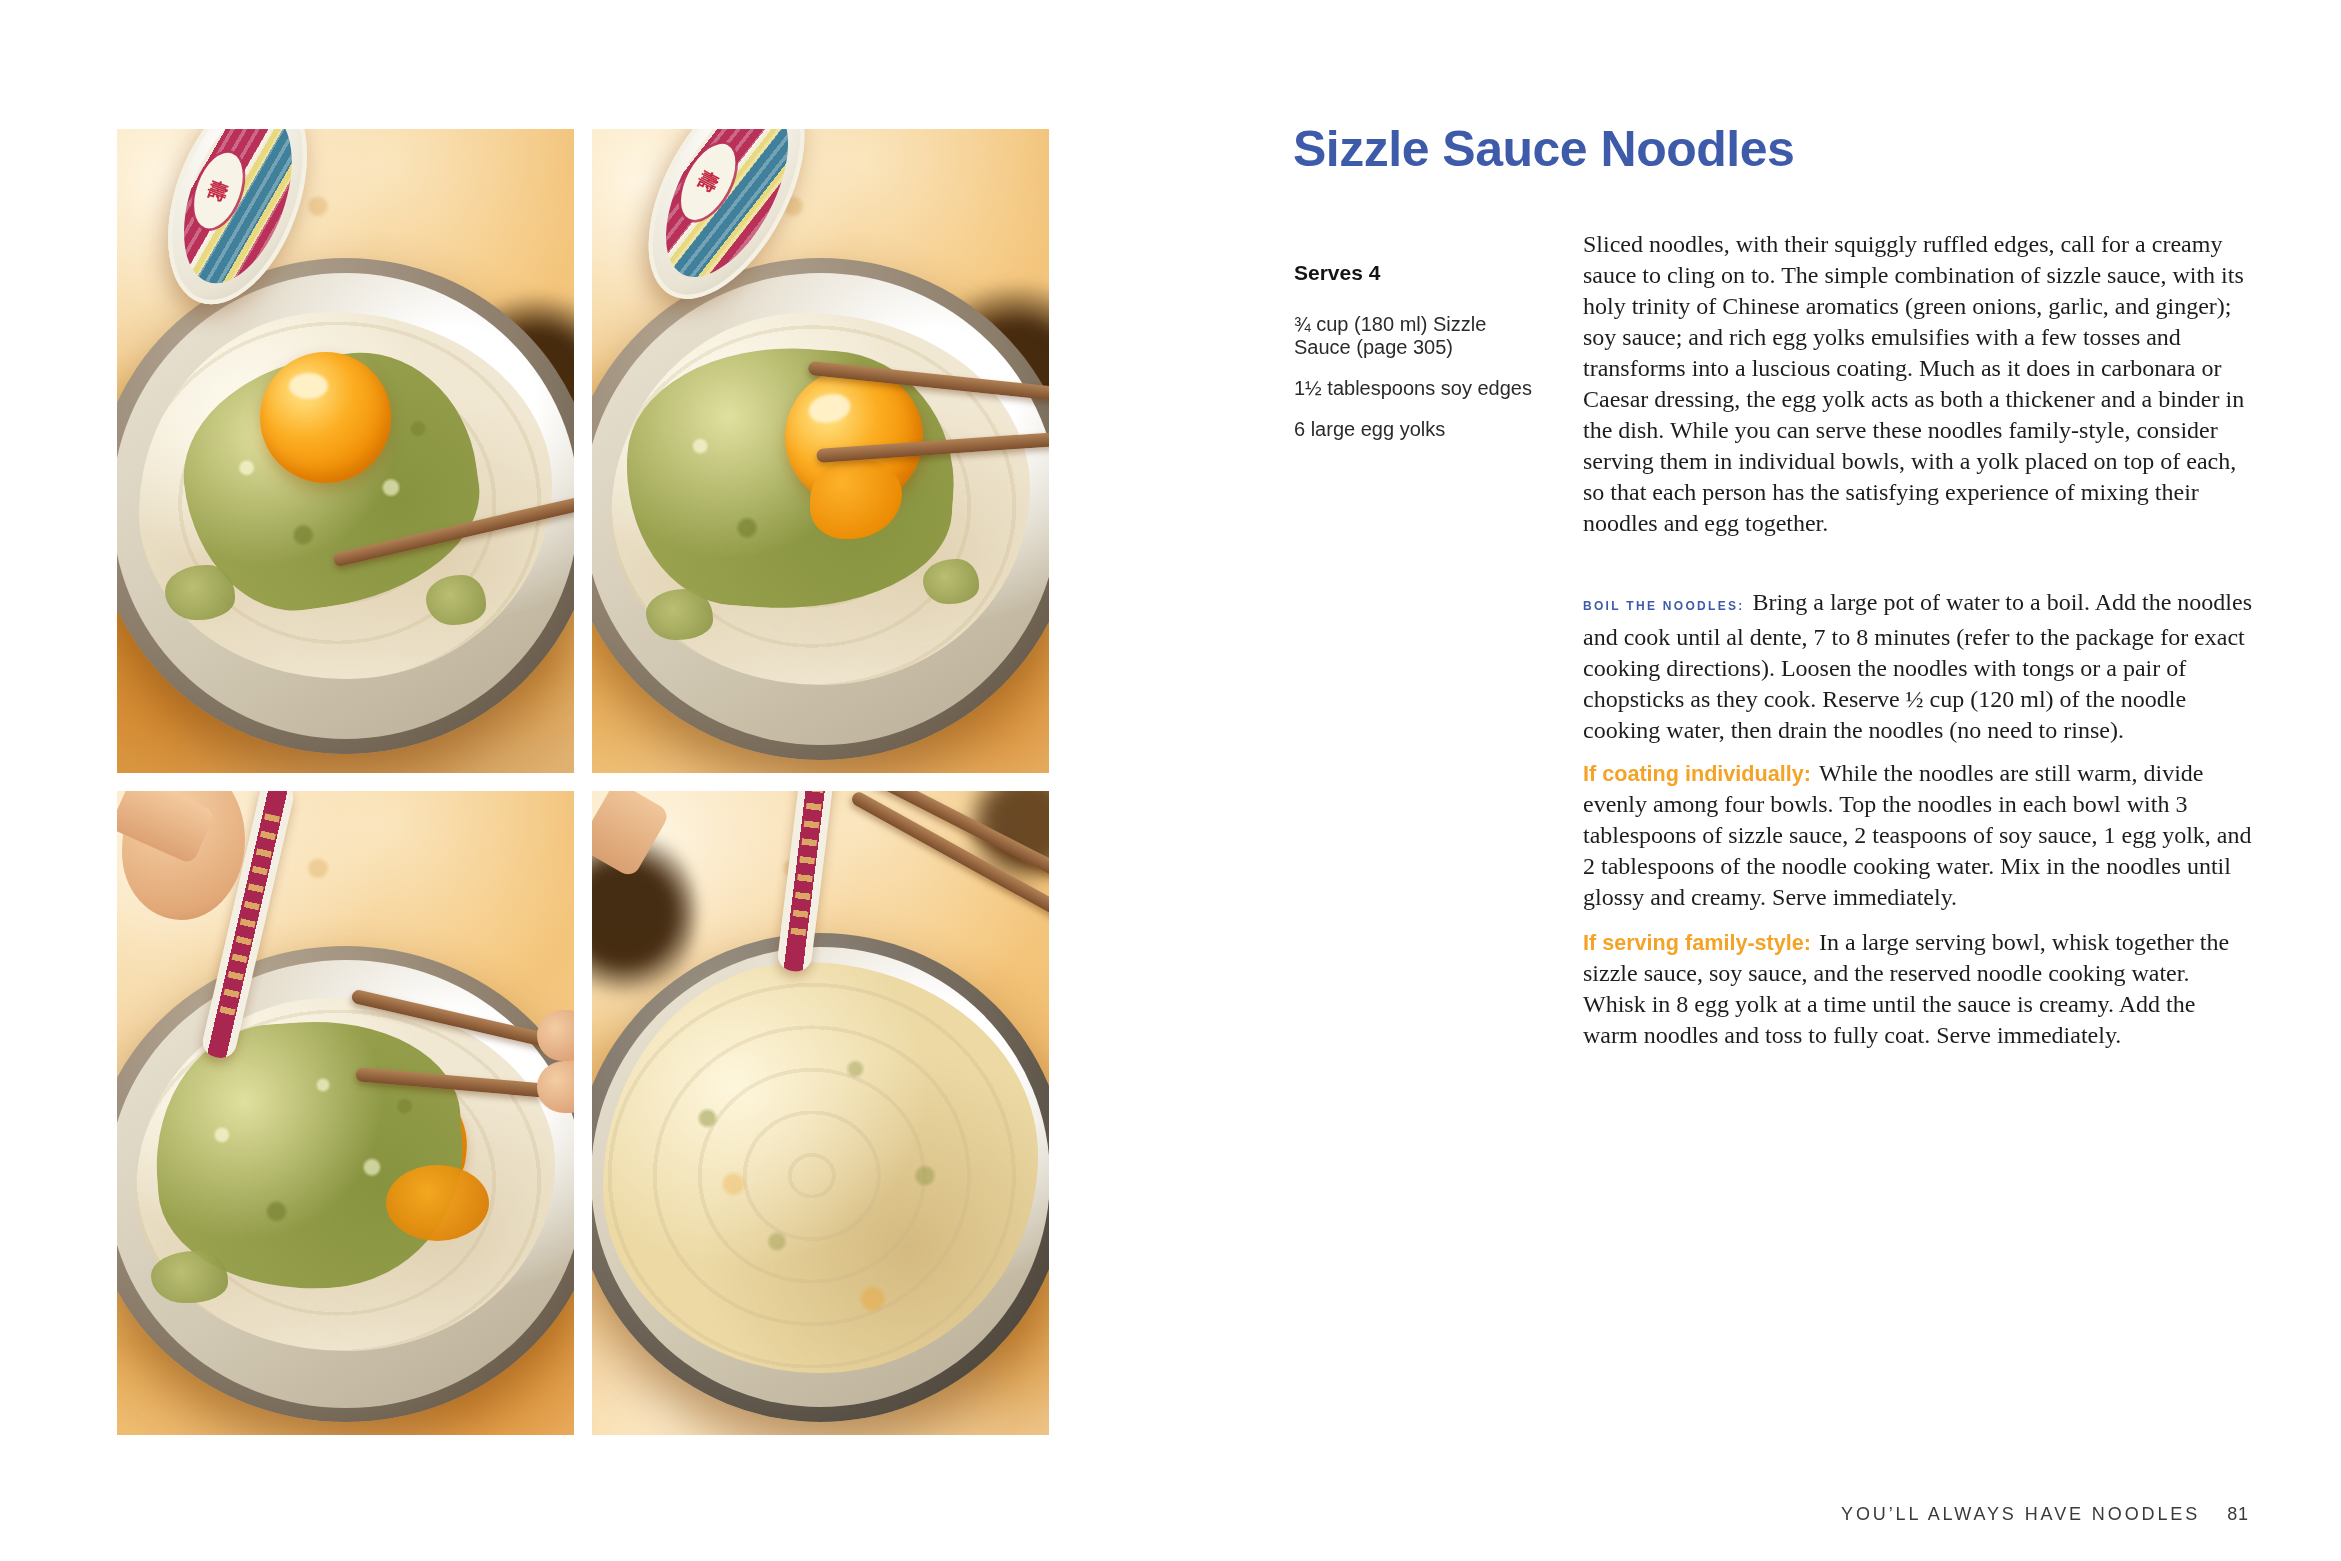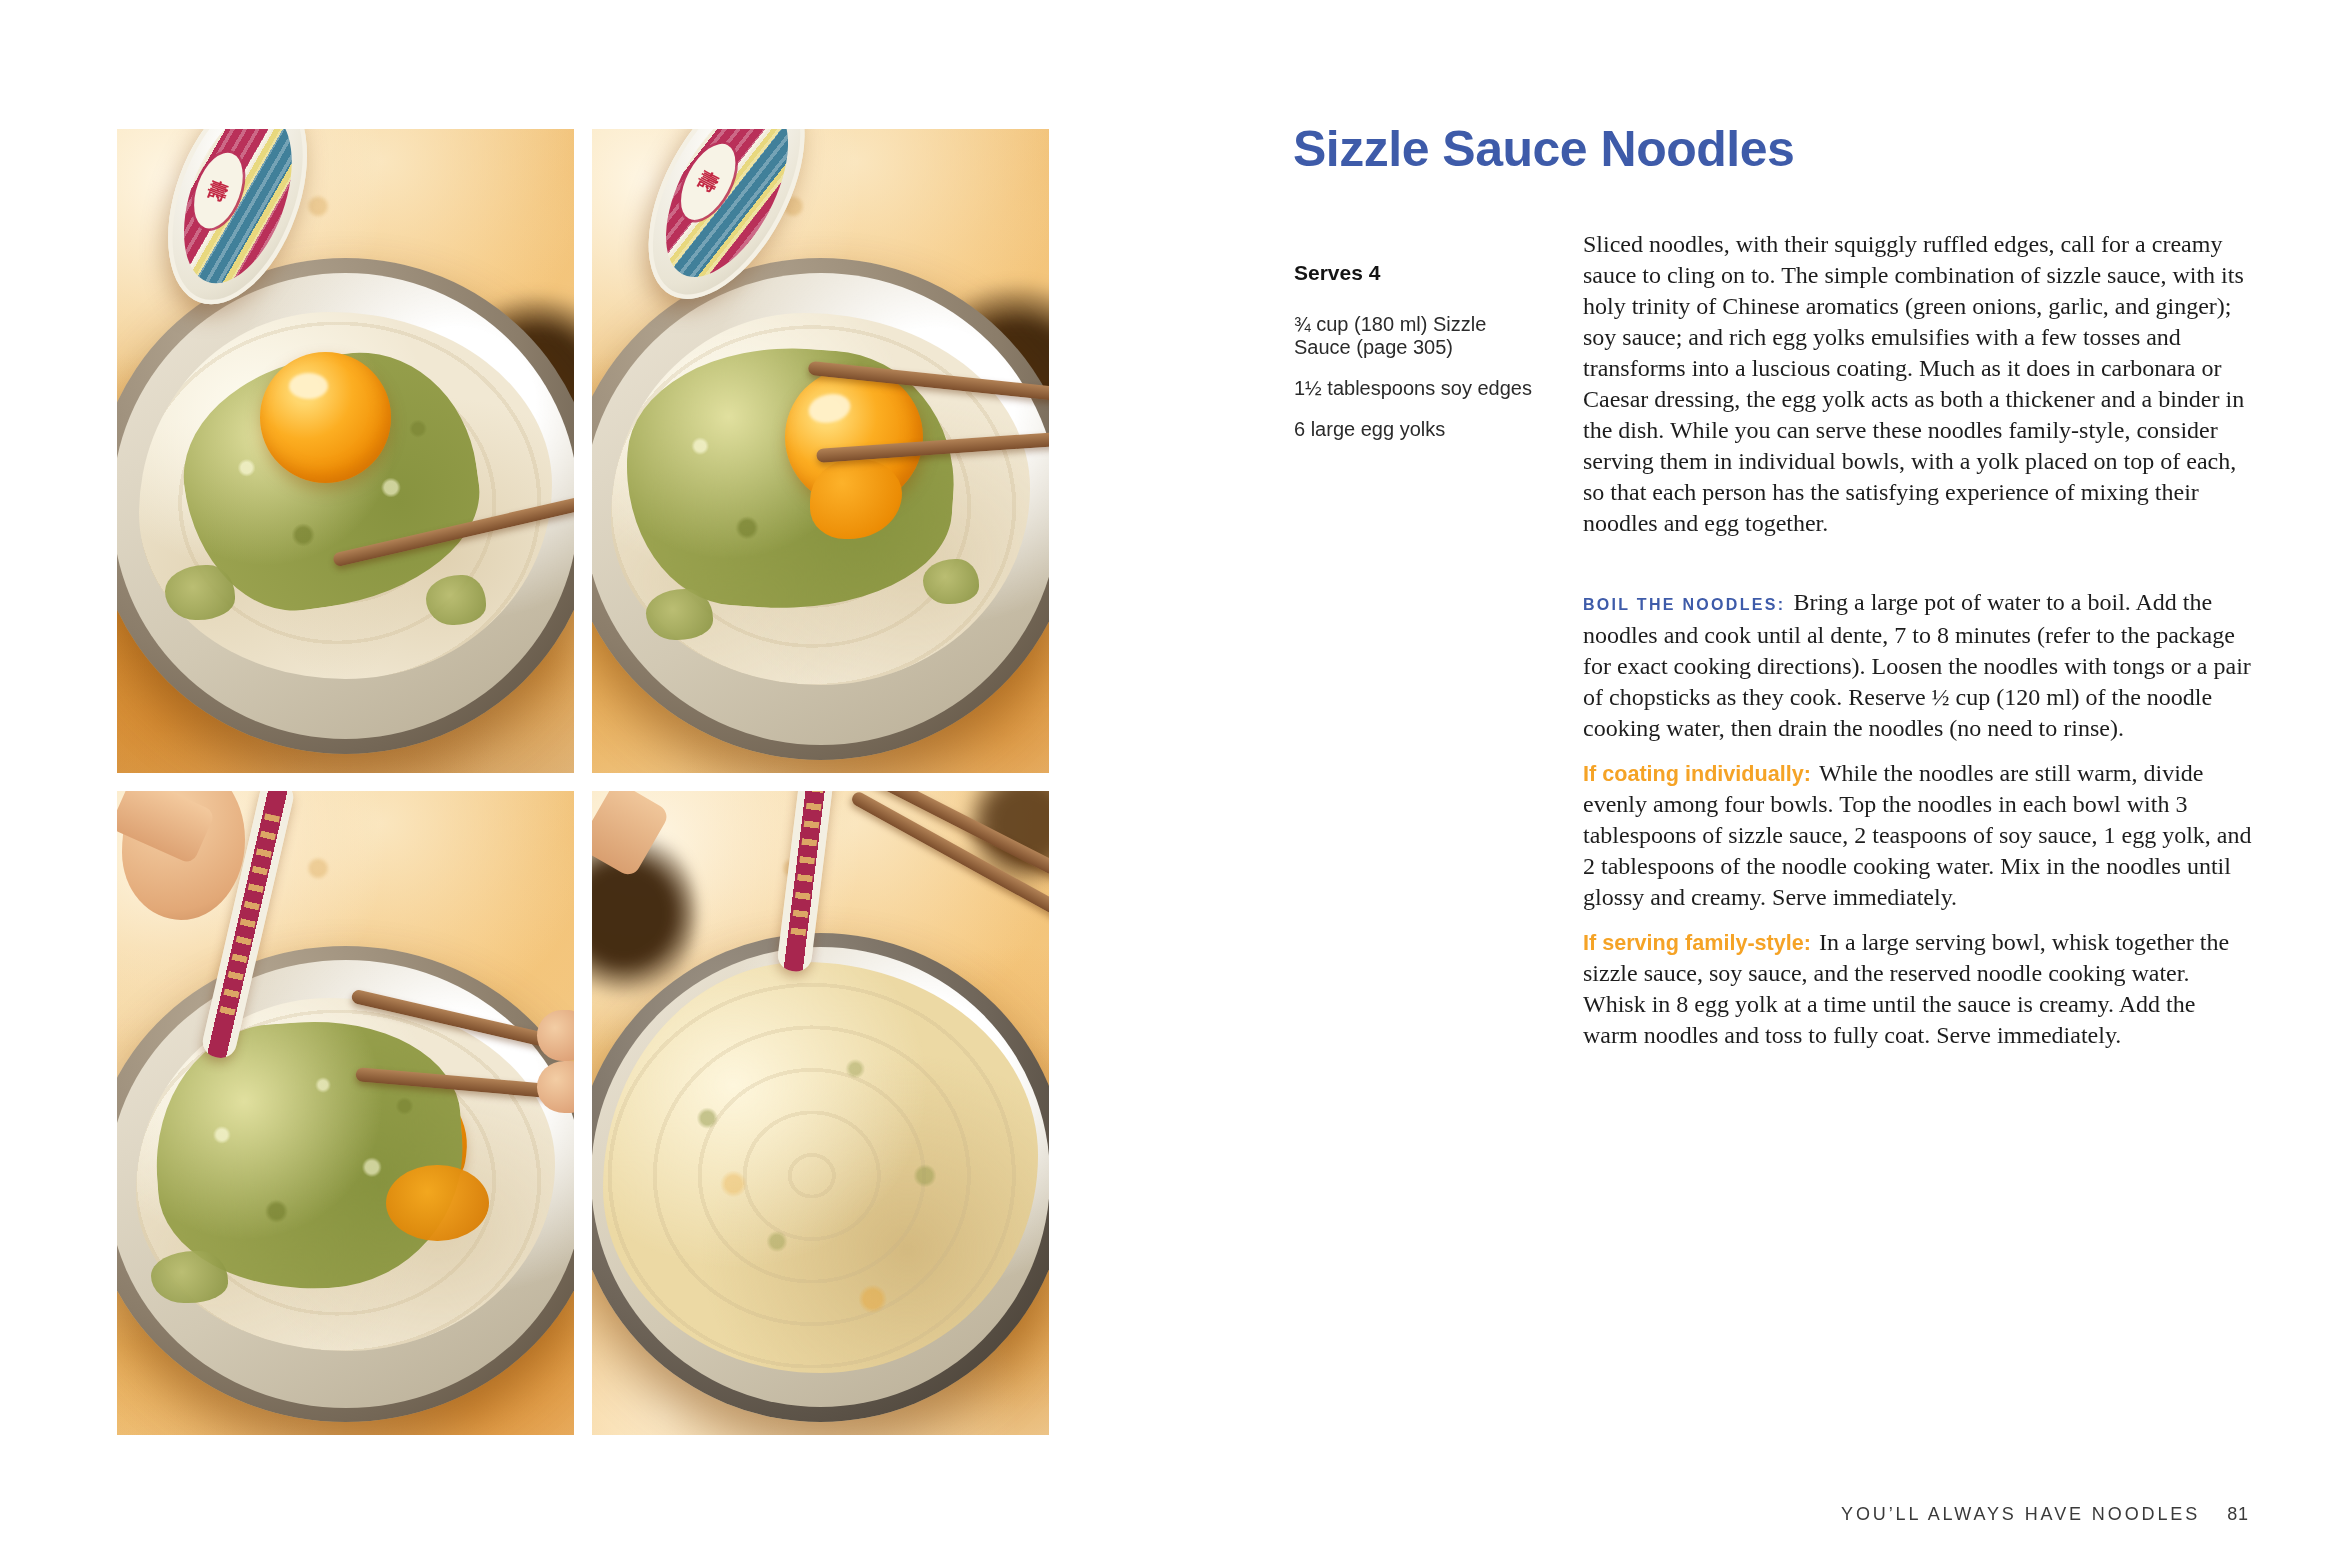--- a/index.html
+++ b/index.html
@@ -169,21 +169,21 @@
     font:400 20px/23px "Liberation Sans",sans-serif;}
   .ing{margin:0 0 18px 0;}
   .maincol{position:absolute;left:1583px;top:0;width:671px;color:#1d1d1d;
     font:400 24px/31px "Liberation Serif",serif;}
   .para{position:absolute;left:0;width:671px;margin:0;}
   .intro{top:229px;font-family:Liberation Serif, serif;}
   .step1{top:587px;}
   .step2{top:758px;}
   .step3{top:927px;}
   .lbl{font-family:"Liberation Sans",sans-serif;font-weight:bold;margin-right:8px;}
-  .lbl.caps{font-size:16px;letter-spacing:2.3px;color:#3E5BA9;}
+  .lbl.caps{font-size:12px;letter-spacing:2.3px;color:#3E5BA9;}
   .lbl.orange{font-size:21.6px;color:#F5A326;}
   .footer{position:absolute;top:1504px;right:93px;display:flex;align-items:baseline;gap:27px;
     font:400 18px/1.2 "Liberation Sans",sans-serif;letter-spacing:2.9px;color:#3a3a3a;}
   .pagenum{letter-spacing:0.9px;}
 </style>
 </head>
 <body>
 
 <div class="page">
 

